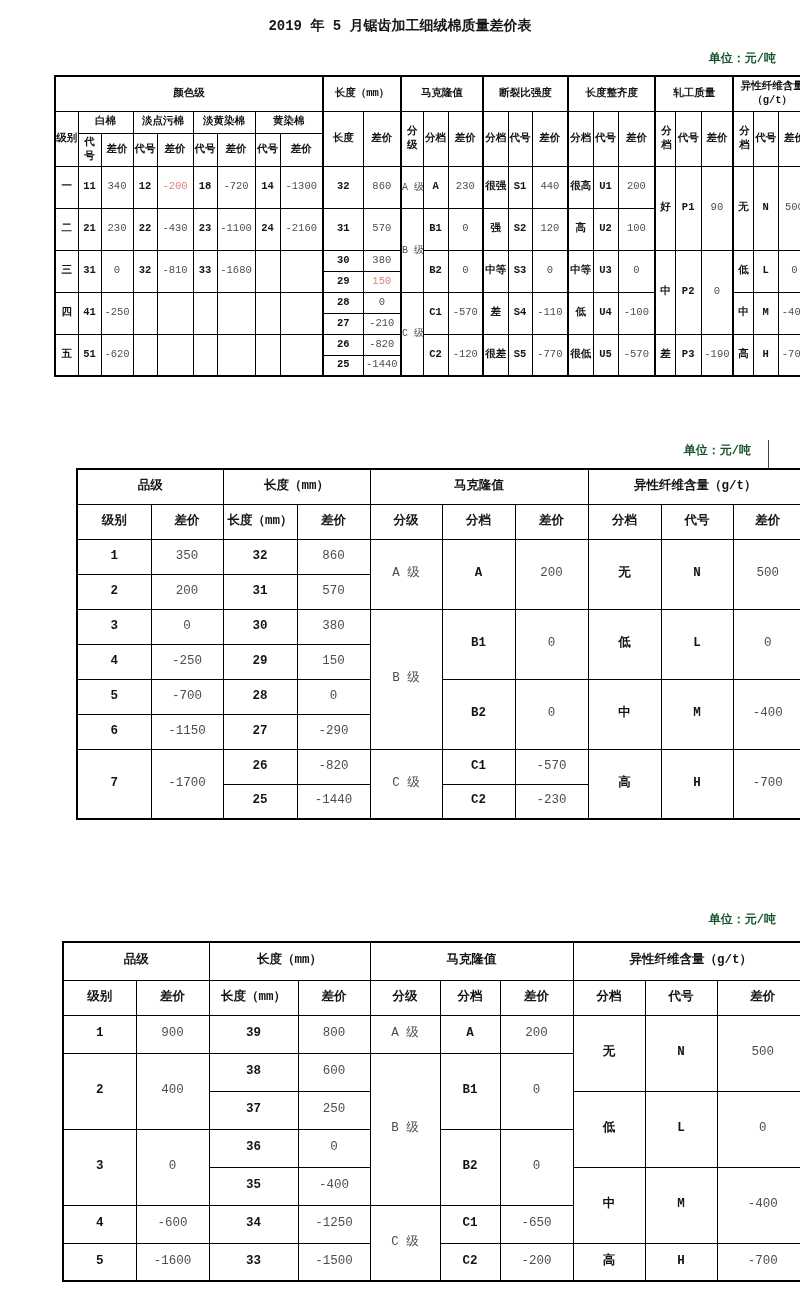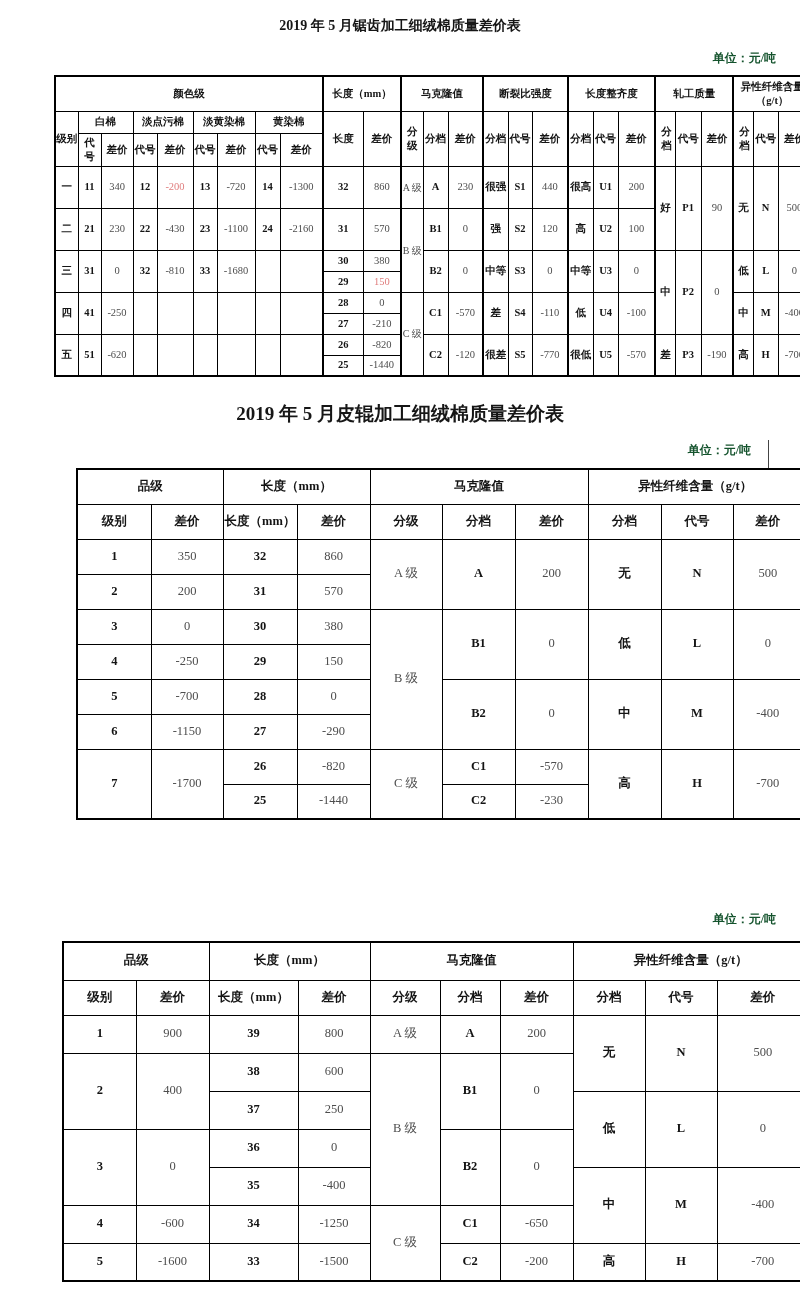--- a/index.html
+++ b/index.html
@@ -1,19 +1,19 @@
 <!DOCTYPE html>
 <html><head>
 <meta charset="utf-8">
 <style>
   * { margin:0; padding:0; box-sizing:border-box; }
   html,body { background:#fff; }
   #page {
     position:relative; width:800px; height:1292px; background:#ffffff;
-    font-family:Liberation Serif, serif; color:#141414;
+    font-family:Liberation Mono, monospace; color:#141414;
     overflow:hidden;
     padding-left:19px;
   }
   .title { position:absolute; left:0; width:100%; text-align:center; font-weight:bold; color:#161616; }
   .title1 { top:17px;  font-size:14px; }
   .title2 { top:401px; font-size:19px; }
   .title3 { top:864px; font-size:19px; }
   .unit { position:absolute; text-align:right; font-weight:bold; font-size:12px; color:#14532d; }
   .unit1 { top:50px;  left:22px; width:754px; }
   .unit2 { top:442px; left:44px; width:707px; }
@@ -123,21 +123,21 @@
       <td class="hd">代号</td>
       <td class="hd">差价</td>
     </tr>
 
     <tr class="big">
       <td class="b">一</td>
       <td class="b">11</td>
       <td class="v">340</td>
       <td class="b">12</td>
       <td class="v red">-200</td>
-      <td class="b">13</td>
+      <td class="b">18</td>
       <td class="v">-720</td>
       <td class="b">14</td>
       <td class="v">-1300</td>
       <td class="b gsep">32</td>
       <td class="v">860</td>
       <td class="cls gsep">A 级</td>
       <td class="b">A</td>
       <td class="v">230</td>
       <td class="b gsep">很强</td>
       <td class="b">S1</td>
@@ -261,21 +261,20 @@
       <td class="b" rowspan="2">H</td>
       <td class="v" rowspan="2">-700</td>
     </tr>
     <tr class="small">
       <td class="b gsep">25</td>
       <td class="v">-1440</td>
     </tr>
   </tbody>
     </table>
 
-  <div class="title title2">2019 年 5 月皮辊加工细绒棉质量差价表</div>
   <div class="unit unit2">单位：元/吨</div>
   <div class="stray"></div>
 
   <table class="tbl t2">
     <colgroup>
       <col style="width:74px">
         <col style="width:72px">
         <col style="width:74px">
         <col style="width:73px">
         <col style="width:72px">

